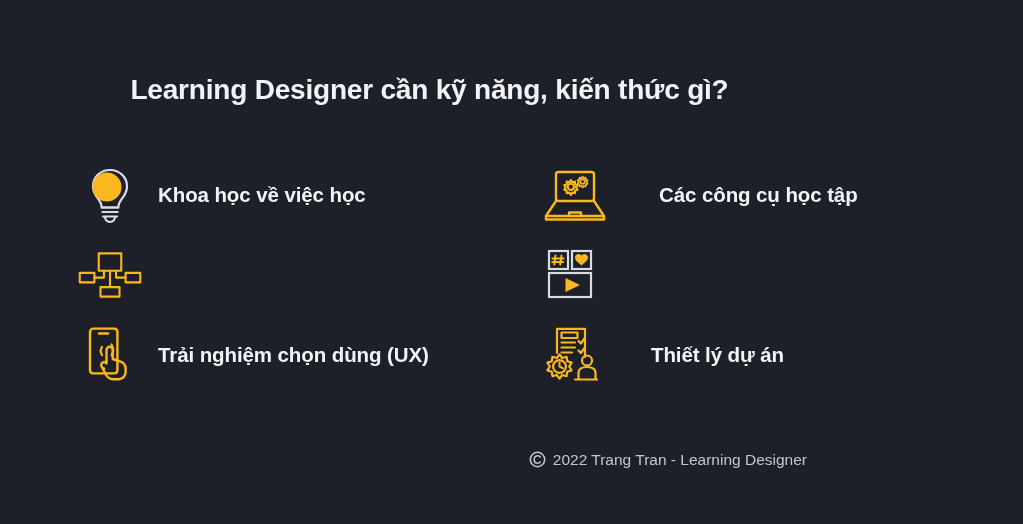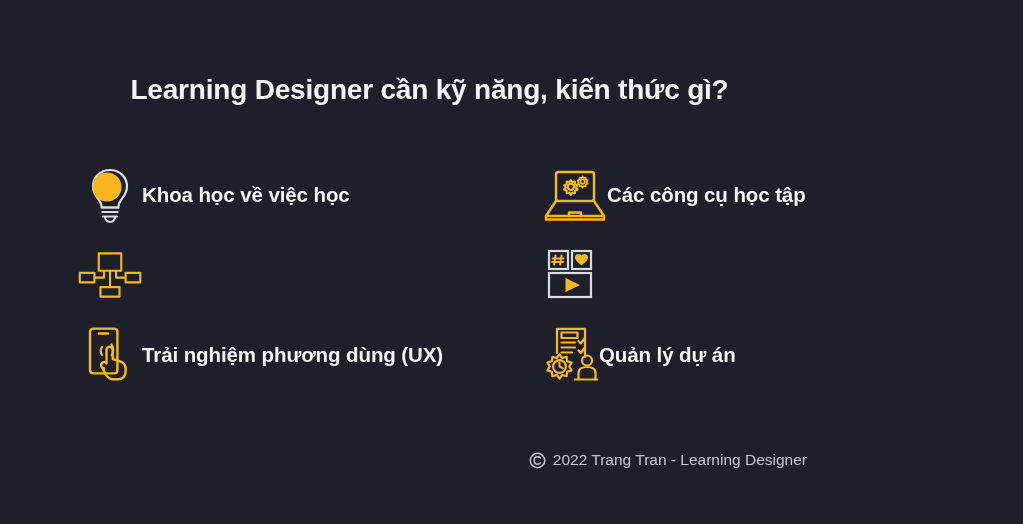--- a/index.html
+++ b/index.html
@@ -37,20 +37,21 @@
     left: 78px;
     top: 155px;
     width: 900px;
     display: grid;
     grid-template-columns: 465px 435px;
     grid-template-rows: 80px 80px 80px;
   }
   .item {
     display: flex;
     align-items: center;
+    gap: 16px;
   }
   .item .icon-wrap {
     width: 64px;
     min-width: 64px;
     height: 64px;
     display: flex;
     align-items: center;
     justify-content: center;
   }
   .item .icon-wrap.sm {
@@ -60,29 +61,30 @@
   }
   .item-label {
     color: #f2f3f6;
     font-size: 20.5px;
     font-weight: bold;
     line-height: 1.28;
     letter-spacing: -0.1px;
   }
   .col-right .item-label {
     font-size: 20.5px;
+    margin-left: 36px;
   }
   .footer {
     position: absolute;
     right: 52px;
     bottom: 55px;
     color: #c3c6cd;
     font-size: 15.5px;
     display: flex;
-    align-items: center;
+    align-items: flex-start;
     gap: 7px;
     white-space: nowrap;
   }
   .footer .cmark {
     display: inline-flex;
     align-items: center;
   }
   svg { display: block; }
 </style>
 </head>
@@ -167,21 +169,21 @@
       <span class="icon-wrap">
         <svg width="58" height="58" viewBox="0 0 58 58" fill="none" stroke="#f9b91e" stroke-width="2.4" stroke-linejoin="round" stroke-linecap="round">
           <path d="M9 6 C9 4 10.4 2.6 12.4 2.6 L33 2.6 C35 2.6 36.4 4 36.4 6 L36.4 44 C36.4 46 35 47.4 33 47.4 L12.4 47.4 C10.4 47.4 9 46 9 44 Z"></path>
           <line x1="18" y1="7.5" x2="27" y2="7.5"></line>
           <circle cx="22.7" cy="42.5" r="1.6" fill="#f9b91e" stroke="none"></circle>
           <path d="M21 21 C19.4 23.4 19.4 26.6 21 29" stroke-width="2.2"></path>
           <path d="M30.5 18.5 C32.6 21.8 32.6 26 30.6 29.3" stroke-width="2.2"></path>
           <path d="M25.5 24 C25.5 22.2 26.9 20.8 28.6 20.8 C30.3 20.8 31.7 22.2 31.7 24 L31.7 33 L39 35.3 C42.6 36.5 44.6 39 44.6 42.4 L44.6 46 C44.6 50 41.6 53.2 37.6 53.2 L32 53.2 C28.8 53.2 26.5 51.6 25 48.8 L20.5 40.4 C19.7 38.9 20.3 37 21.9 36.3 C23.2 35.7 24.8 36.2 25.5 37.5 L25.5 24 Z"></path>
         </svg>
       </span>
-      <span class="item-label">Trải nghiệm phương dùng (UX)</span>
+      <span class="item-label">Trải nghiệm chọn dùng (UX)</span>
     </div>
 
     <div class="item col-right">
       <span class="icon-wrap sm">
         <svg width="54" height="56" viewBox="0 0 54 56" fill="none" stroke="#f9b91e" stroke-width="2.2" stroke-linejoin="round" stroke-linecap="round">
           <path d="M13 4.5 L13 1.8 L41 1.8 L41 30"></path>
           <path d="M13 4.5 L13 26"></path>
           <rect x="17.5" y="5.5" width="16" height="5.5"></rect>
           <line x1="17.5" y1="15.5" x2="31" y2="15.5"></line>
           <line x1="17.5" y1="20.5" x2="31" y2="20.5"></line>
@@ -191,21 +193,21 @@
           <g transform="translate(1,25)">
             <circle cx="14.5" cy="14.5" r="6.4"></circle>
             <path d="M14.5 2.4 L17.2 6.0 L21.6 4.8 L22.2 9.3 L26.6 10.6 L24.2 14.5 L26.6 18.4 L22.2 19.7 L21.6 24.2 L17.2 23 L14.5 26.6 L11.8 23 L7.4 24.2 L6.8 19.7 L2.4 18.4 L4.8 14.5 L2.4 10.6 L6.8 9.3 L7.4 4.8 L11.8 6.0 Z"></path>
             <path d="M14.5 10.5 L14.5 14.5 L18 16.3" stroke-width="2"></path>
           </g>
           <circle cx="43" cy="33.5" r="5"></circle>
           <path d="M34.5 52 L34.5 46 C34.5 42 38.3 40 43 40 C47.7 40 51.5 42 51.5 46 L51.5 52"></path>
           <line x1="31" y1="52.5" x2="53" y2="52.5"></line>
         </svg>
       </span>
-      <span class="item-label">Quản lý dự án</span>
+      <span class="item-label">Thiết lý dự án</span>
     </div>
 
   </div>
 
   <div class="footer">
     <span class="cmark">
       <svg width="17" height="17" viewBox="0 0 17 17" fill="none">
         <circle cx="8.5" cy="8.5" r="7.2" stroke="#c3c6cd" stroke-width="1.5"></circle>
         <path d="M11.3 5.9 C10.6 5.1 9.7 4.7 8.6 4.7 C6.6 4.7 5.2 6.3 5.2 8.5 C5.2 10.7 6.6 12.3 8.6 12.3 C9.7 12.3 10.6 11.9 11.3 11.1" stroke="#c3c6cd" stroke-width="1.5" stroke-linecap="round" fill="none"></path>
       </svg>

